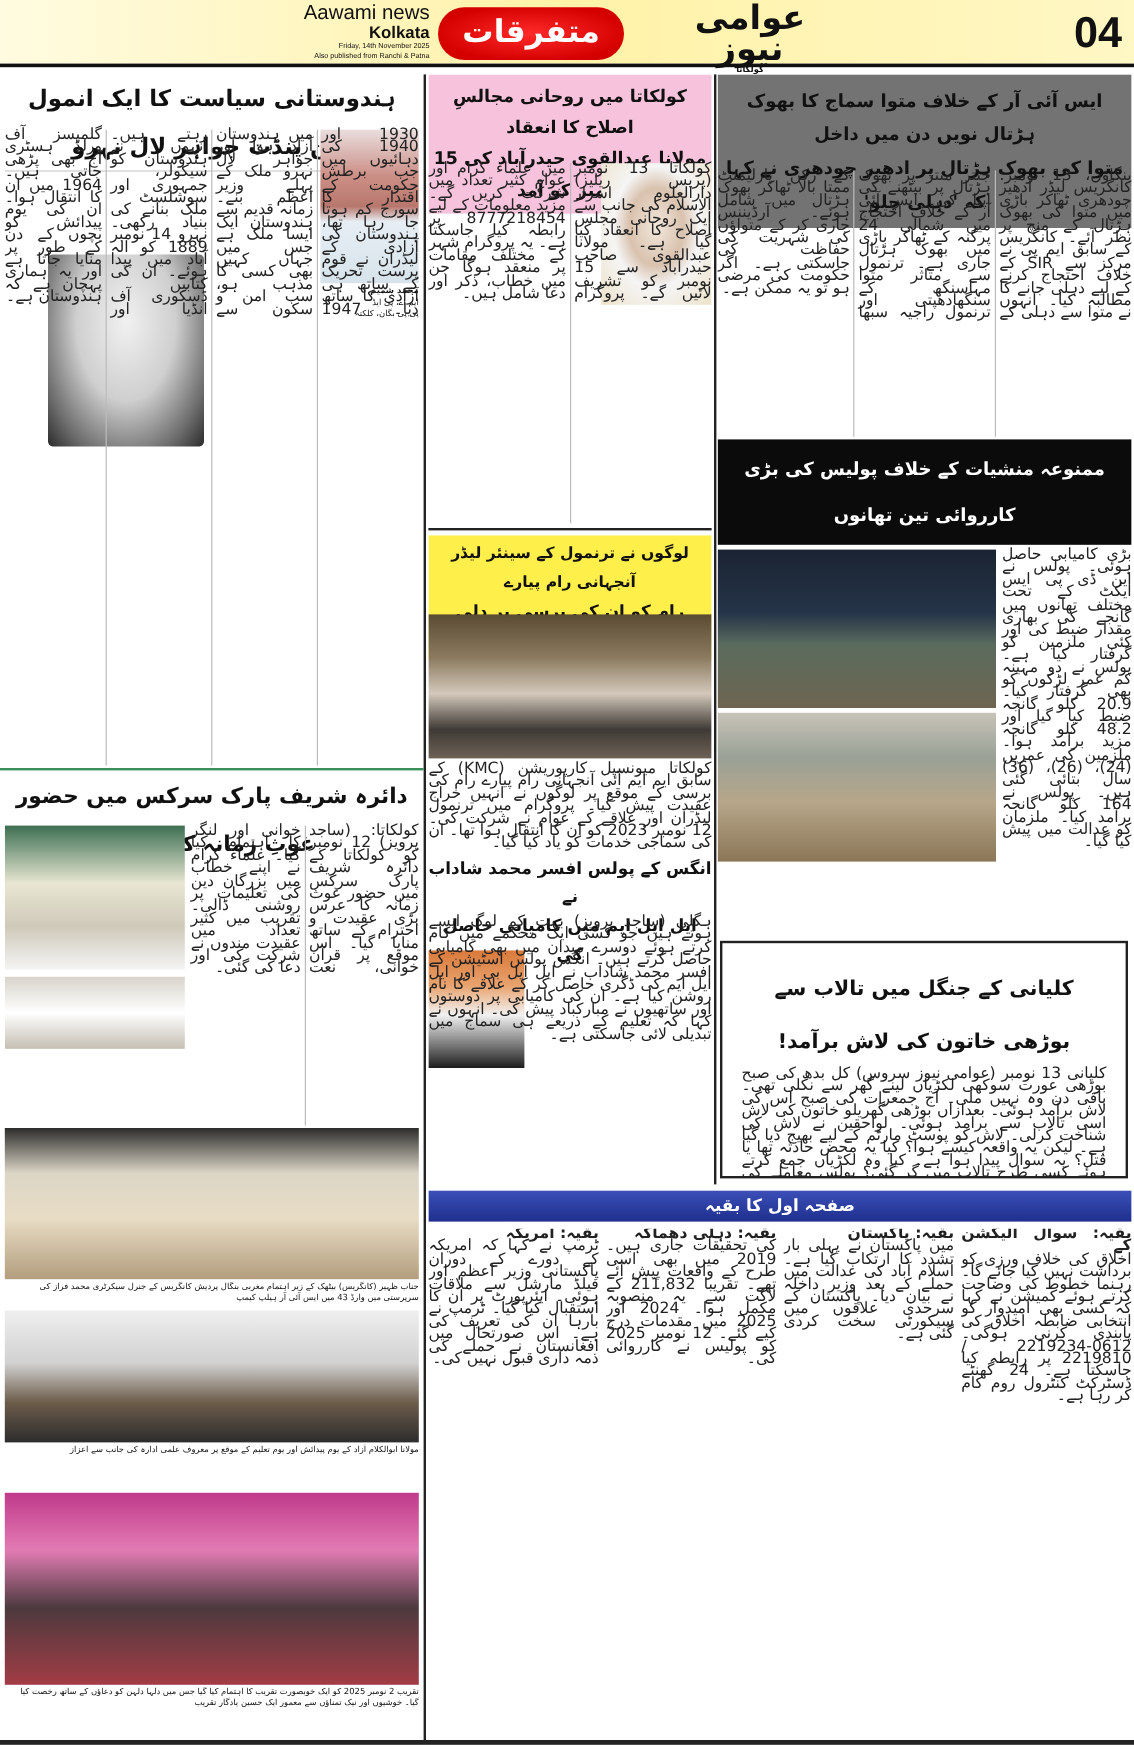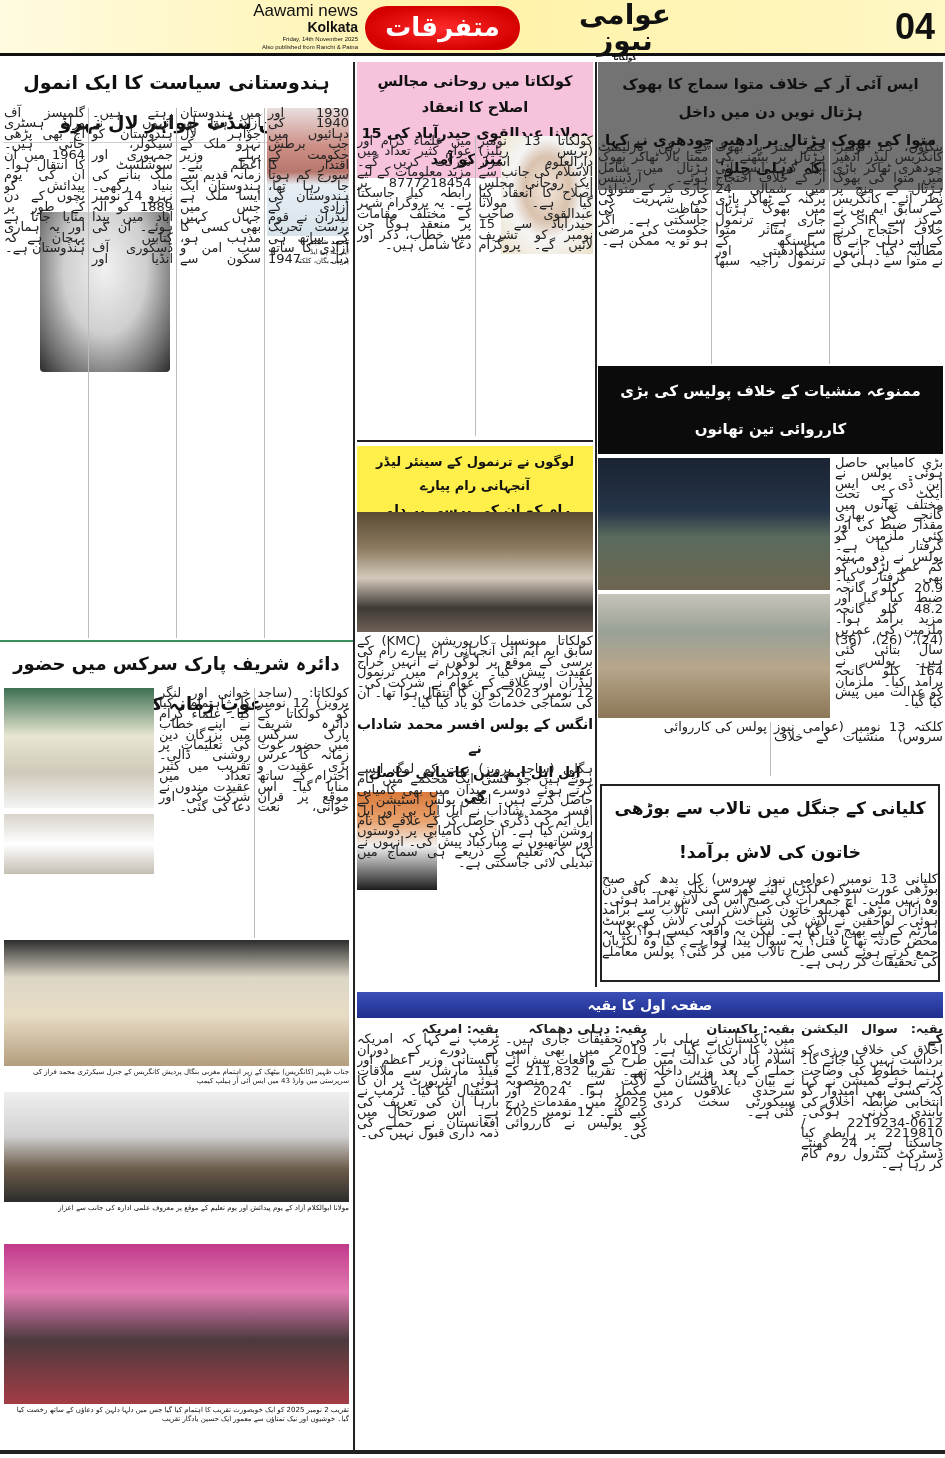--- a/index.html
+++ b/index.html
@@ -140,24 +140,23 @@
 </article>
 
 <article class="story" style="left:598px; top:366px; width:345px; height:412px;">
   <div class="banner-black" style="padding:6px 4px; height:88px;">
     <h2 class="head" style="font-size:15px; line-height:38px; color:#fff;">ممنوعہ منشیات کے خلاف پولیس کی بڑی کارروائی تین تھانوں</h2>
     <h2 class="head" style="font-size:15px; line-height:38px; color:#fff;">کی مشترکہ چھاپہ ماری میں بھاری مقدار میں گانجہ برآمد</h2>
   </div>
   <div class="photo ph-night" style="left:0; top:92px; width:232px; height:132px;"></div>
   <div class="photo ph-seized" style="left:0; top:228px; width:232px; height:124px;"></div>
   <div class="body-text" style="position:absolute; right:0; top:92px; width:108px; height:260px;">بڑی کامیابی حاصل ہوئی۔ پولس نے این ڈی پی ایس ایکٹ کے تحت مختلف تھانوں میں گانجے کی بھاری مقدار ضبط کی اور کئی ملزمین کو گرفتار کیا ہے۔ پولس نے دو مہینہ کم عمر لڑکوں کو بھی گرفتار کیا۔ 20.9 کلو گانجہ ضبط کیا گیا اور 48.2 کلو گانجہ مزید برآمد ہوا۔ ملزمین کی عمریں (24)، (26)، (36) سال بتائی گئی ہیں۔ پولس نے 164 کلو گانجہ برآمد کیا۔ ملزمان کو عدالت میں پیش کیا گیا۔</div>
-  <div class="body-text" style="position:absolute; right:0; top:356px; width:345px; height:54px; column-count:2;">کلکتہ 13 نومبر (عوامی نیوز سروس) منشیات کے خلاف پولس کی کارروائی</div>
 </article>
 
-<article class="story boxed" style="left:600px; top:784px; width:340px; height:198px; padding:0;">
+<article class="story boxed" style="left:600px; top:784px; width:340px; height:198px; padding:16px;">
   <h2 class="head" style="font-size:17px; line-height:44px;">کلیانی کے جنگل میں تالاب سے بوڑھی خاتون کی لاش برآمد!</h2>
   <div class="body-text" style="height:140px;">کلیانی 13 نومبر (عوامی نیوز سروس) کل بدھ کی صبح بوڑھی عورت سوکھی لکڑیاں لینے گھر سے نکلی تھی۔ باقی دن وہ نہیں ملی۔ آج جمعرات کی صبح اس کی لاش برآمد ہوئی۔ بعدازاں بوڑھی گھریلو خاتون کی لاش اسی تالاب سے برآمد ہوئی۔ لواحقین نے لاش کی شناخت کرلی۔ لاش کو پوسٹ مارٹم کے لیے بھیج دیا گیا ہے۔ لیکن یہ واقعہ کیسے ہوا؟ کیا یہ محض حادثہ تھا یا قتل؟ یہ سوال پیدا ہوا ہے۔ کیا وہ لکڑیاں جمع کرتے ہوئے کسی طرح تالاب میں گر گئی؟ پولس معاملے کی تحقیقات کر رہی ہے۔</div>
 </article>
 
 <section class="story" style="left:357px; top:992px; width:586px; height:456px;">
   <div class="banner-navy" style="height:26px;">
     <h2 class="head" style="font-size:14px; line-height:26px; color:#fff;">صفحہ اول کا بقیہ</h2>
   </div>
   <div style="position:absolute; top:32px; left:0; width:586px; height:420px; display:flex; flex-direction:row; gap:6px; direction:rtl;">
     <div style="flex:1; overflow:hidden;">

